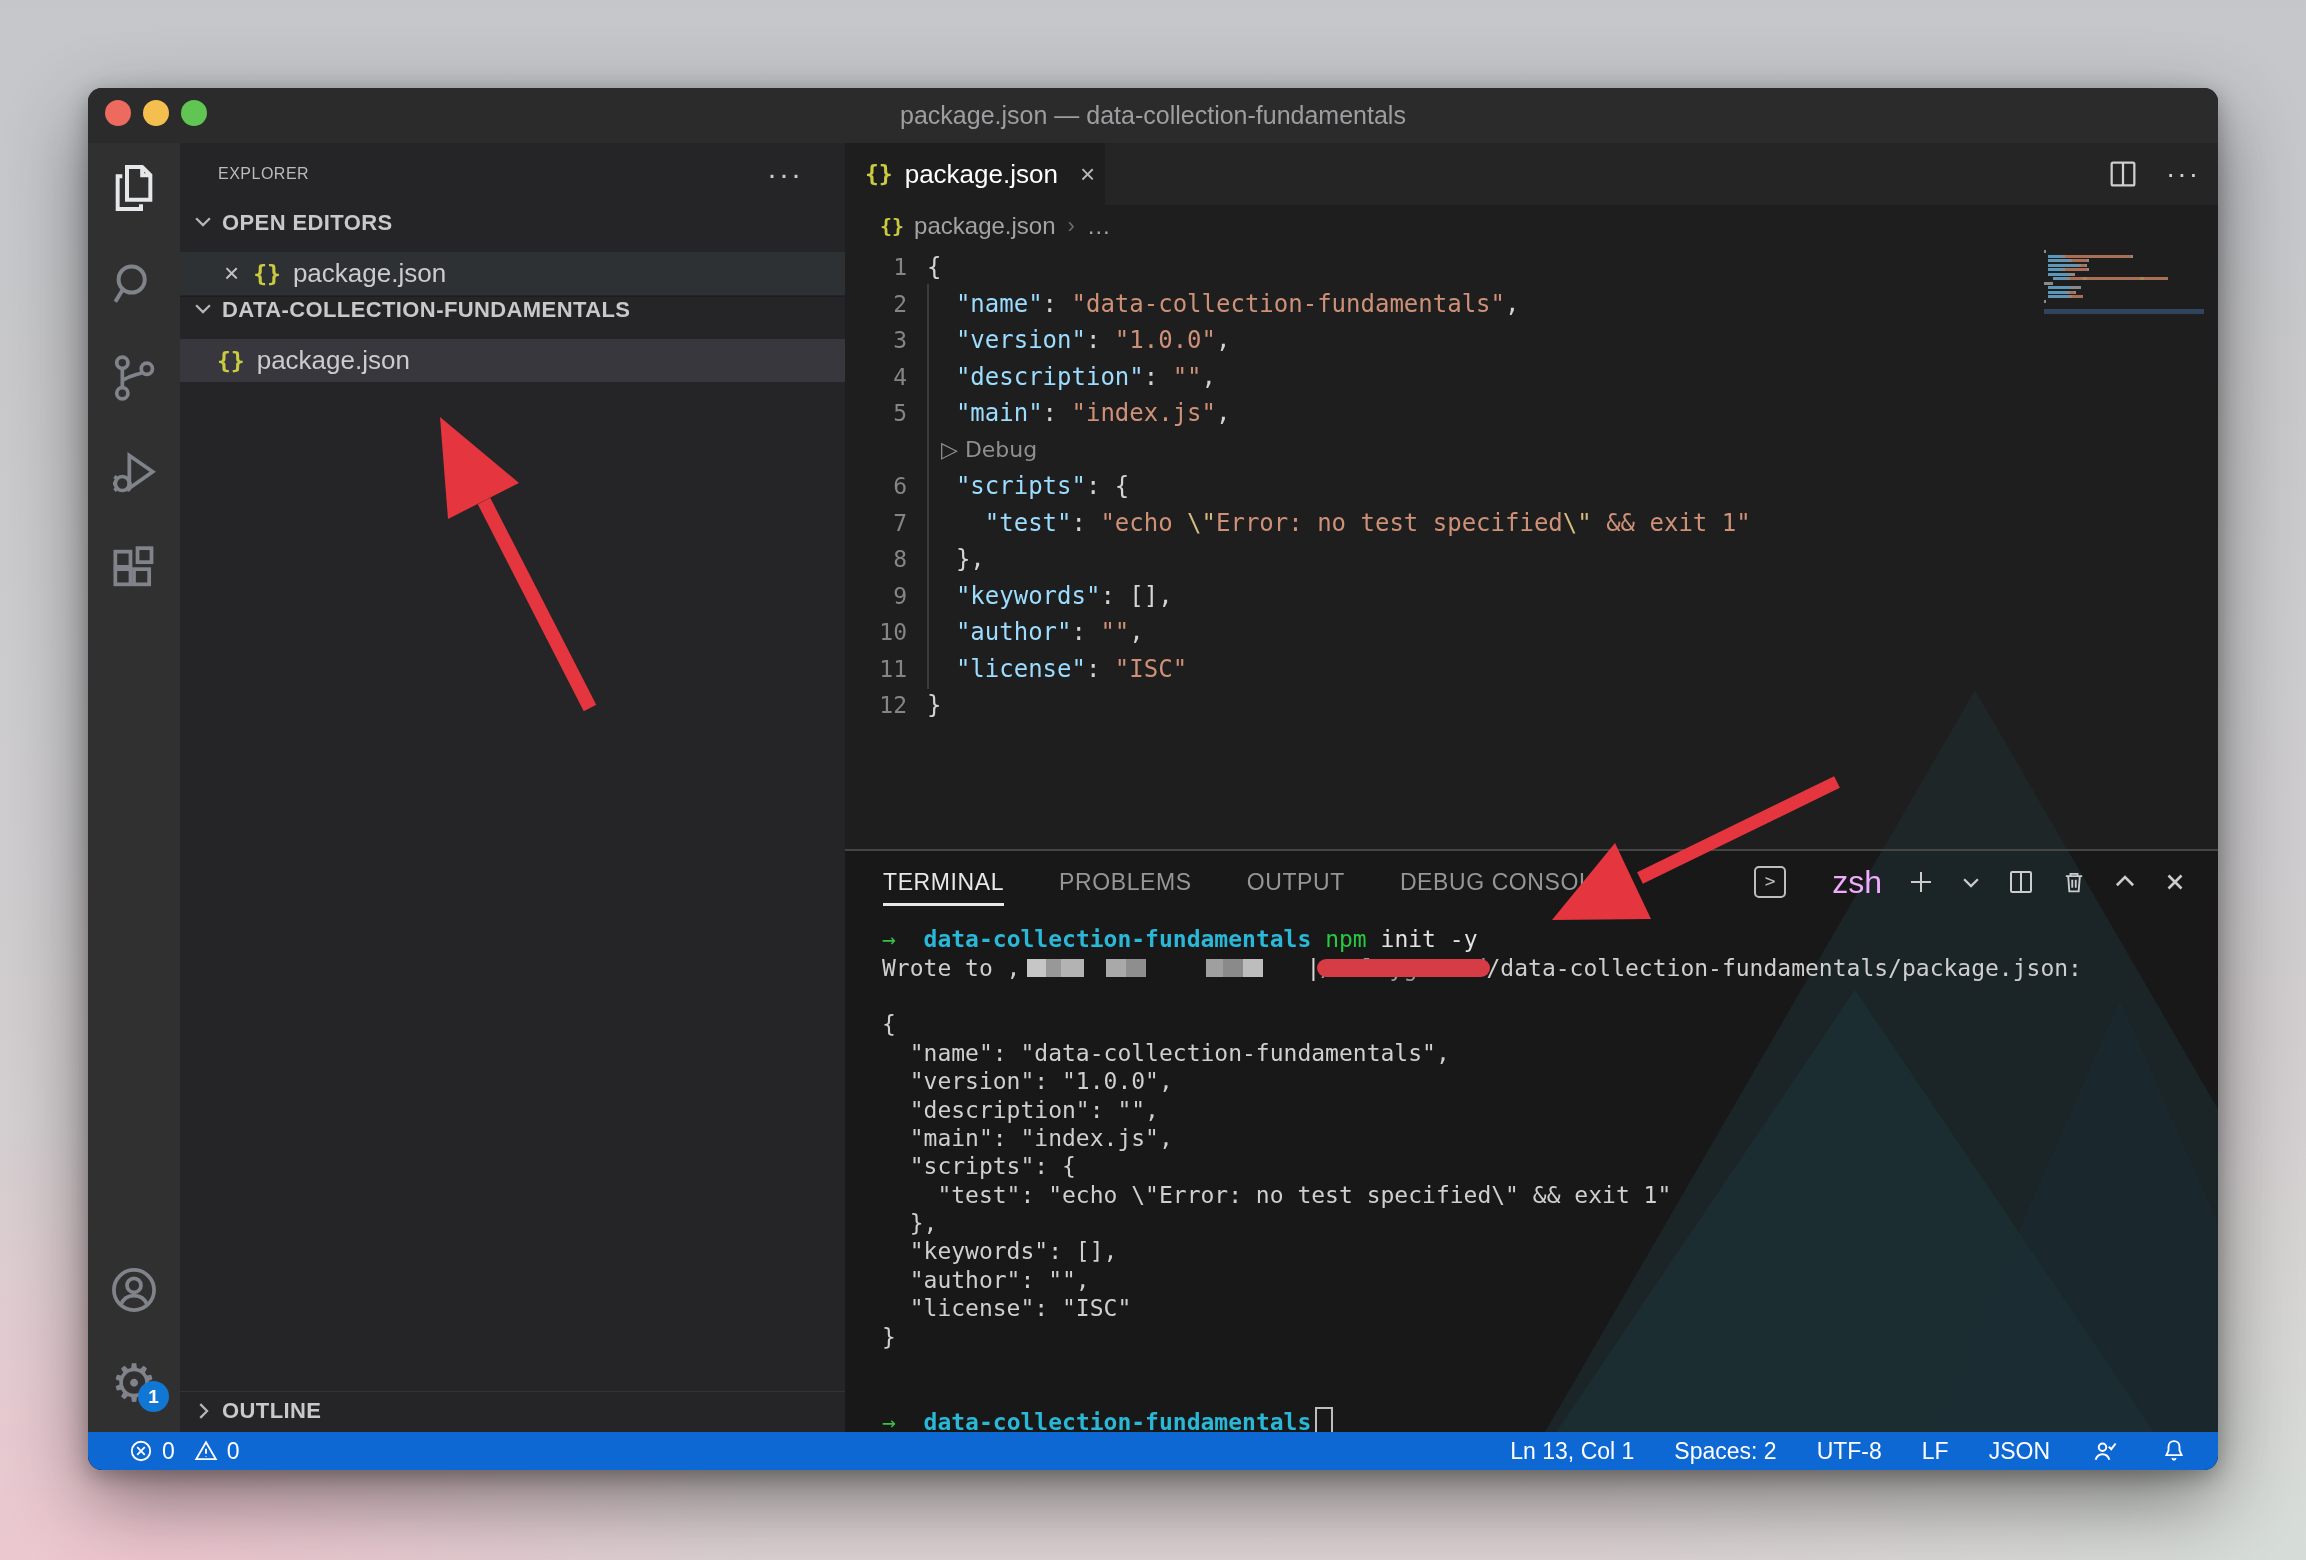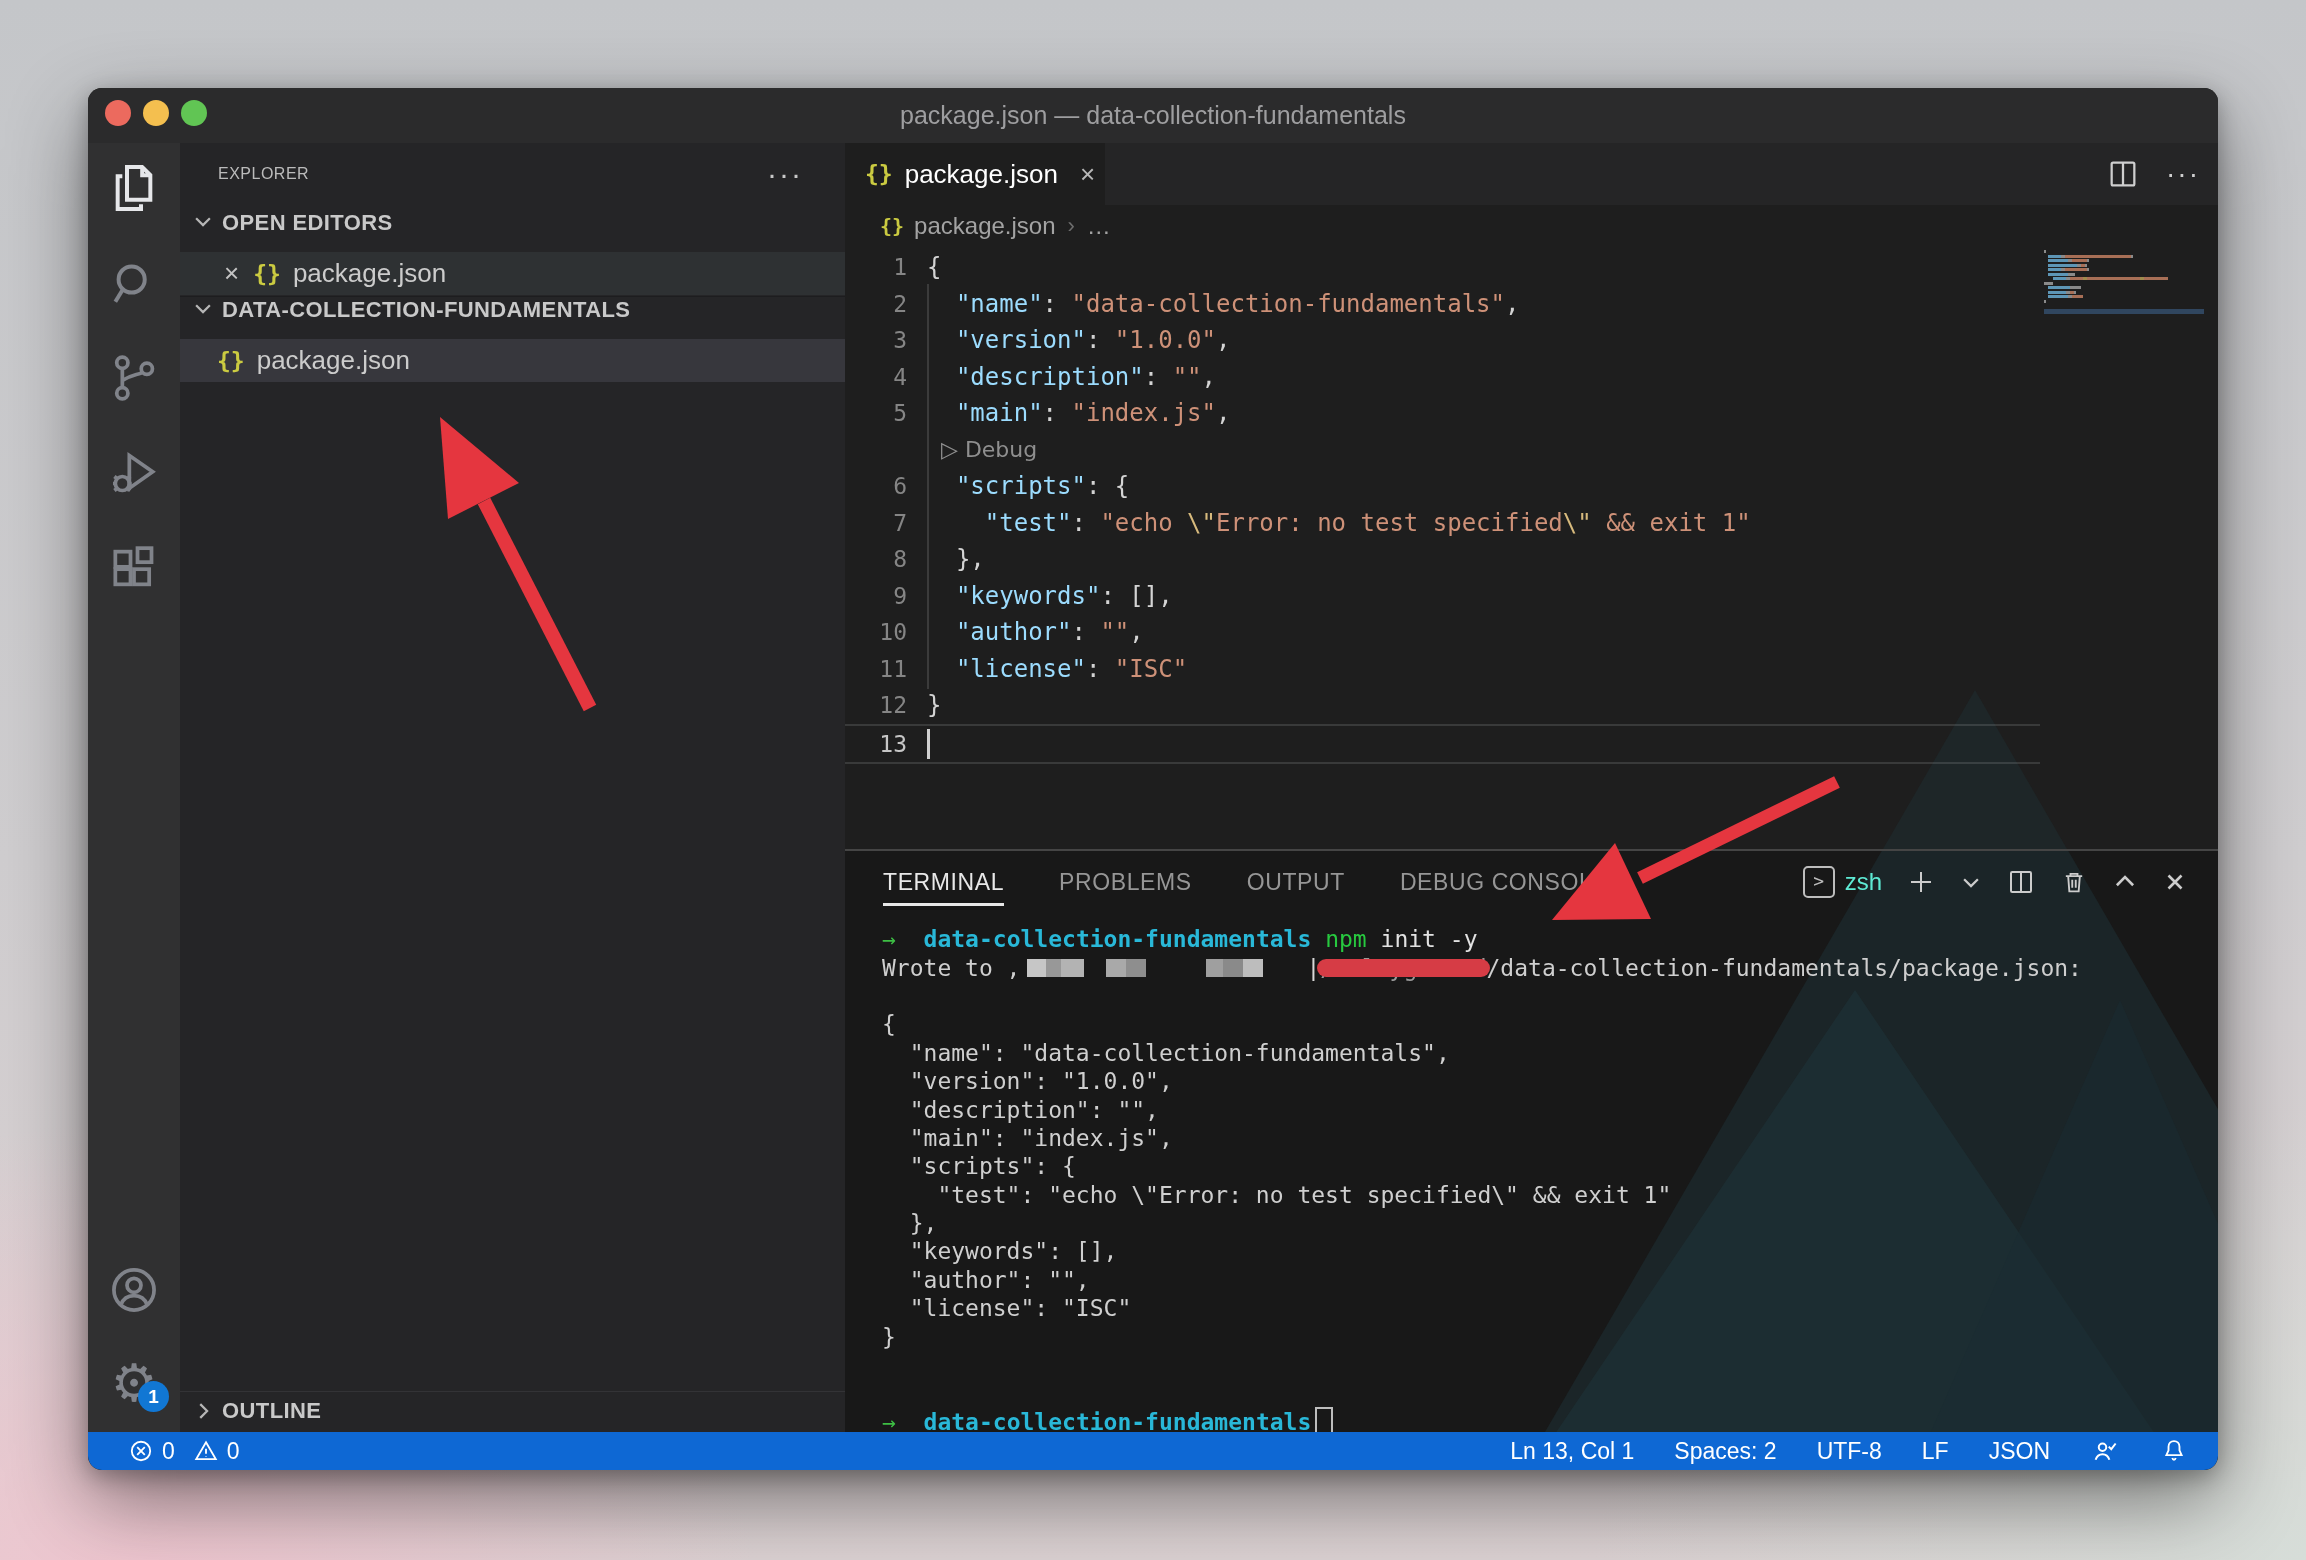--- a/index.html
+++ b/index.html
@@ -82,21 +82,21 @@
   .panel{position:absolute;left:0;top:706px;right:0;bottom:0;background:#181818;border-top:2px solid #454545;box-sizing:border-box;padding-left:12px;}
   .ptabs{position:absolute;left:0;top:0;right:0;height:62px;display:flex;align-items:stretch;padding-left:38px;gap:55px;}
   .ptab{display:flex;align-items:center;font-size:23px;letter-spacing:.6px;color:#969696;position:relative;}
   .ptab.active{color:#e8e8e8;}
   .ptab.active::after{content:"";position:absolute;left:0;right:0;bottom:7px;height:3px;background:#e7e7e7;}
   .pcontrols{position:absolute;right:30px;top:0;height:62px;display:flex;align-items:center;gap:24px;color:#cccccc;}
   .pcontrols svg{display:block}
   .shellbox{display:flex;align-items:center;gap:10px;}
   .shellbox .box{width:28px;height:28px;border:2px solid #bdbdbd;border-radius:5px;color:#bdbdbd;
     font-family:"DejaVu Sans Mono",monospace;font-size:18px;line-height:26px;text-align:center;}
-  .shellname{font-size:24px;color:#5eead4;}
+  .shellname{font-size:32px;color:#f0abfc;margin-left:36px;}
   .termlines{position:absolute;left:37px;top:74px;right:10px;font-family:"DejaVu Sans Mono",monospace;
     font-size:23px;color:#cfcfcf;}
   .trow{height:28.4px;display:flex;align-items:center;white-space:pre;}
   .t-arrow{color:#3dbf44}.t-dir{color:#29b8d8;font-weight:bold}.t-npm{color:#27c93f}.t-fg{color:#e2e2e2}
   .t-out{color:#cfcfcf}
   .blk{display:inline-block;height:18px;vertical-align:middle;}
   .b1{width:57px;margin-left:7px;background:linear-gradient(90deg,#c6c6c6 0 34%,#989898 34% 60%,#b3b3b3 60%);}
   .b2{width:40px;margin-left:22px;background:linear-gradient(90deg,#a9a9a9 0 50%,#8e8e8e 50%);}
   .b3{width:57px;margin-left:60px;background:linear-gradient(90deg,#9f9f9f 0 30%,#8a8a8a 30% 65%,#bdbdbd 65%);}
   .barsep{margin-left:43px;color:#d8d8d8;}
@@ -293,24 +293,20 @@
               <span class="ln">10</span>
               <span class="ct"><span class="iguide"></span><span class="tk-p">  </span><span class="tk-k">"author"</span><span class="tk-p">: </span><span class="tk-s">""</span><span class="tk-p">,</span></span>
             </div>
             <div class="cl">
               <span class="ln">11</span>
               <span class="ct"><span class="iguide"></span><span class="tk-p">  </span><span class="tk-k">"license"</span><span class="tk-p">: </span><span class="tk-s">"ISC"</span></span>
             </div>
             <div class="cl">
               <span class="ln">12</span>
               <span class="ct"><span class="tk-p">}</span></span>
-            </div>
-            <div class="cl cur">
-              <span class="ln">13</span>
-              <span class="ct"><span class="cursorbar"></span></span>
             </div>
           </div>
         <div class="minimap" id="minimap">
             <div class="mmrow"><span class="mm-p" style="width:2px"></span></div>
             <div class="mmrow"><span class="mm-sp" style="width:4px"></span><span class="mm-k" style="width:13px"></span><span class="mm-p" style="width:4px"></span><span class="mm-s" style="width:66px"></span><span class="mm-p" style="width:2px"></span></div>
             <div class="mmrow"><span class="mm-sp" style="width:4px"></span><span class="mm-k" style="width:20px"></span><span class="mm-p" style="width:4px"></span><span class="mm-s" style="width:15px"></span><span class="mm-p" style="width:2px"></span></div>
             <div class="mmrow"><span class="mm-sp" style="width:4px"></span><span class="mm-k" style="width:29px"></span><span class="mm-p" style="width:4px"></span><span class="mm-s" style="width:4px"></span><span class="mm-p" style="width:2px"></span></div>
             <div class="mmrow"><span class="mm-sp" style="width:4px"></span><span class="mm-k" style="width:13px"></span><span class="mm-p" style="width:4px"></span><span class="mm-s" style="width:22px"></span><span class="mm-p" style="width:2px"></span></div>
             <div class="mmrow"><span class="mm-sp" style="width:4px"></span><span class="mm-k" style="width:20px"></span><span class="mm-p" style="width:7px"></span></div>
             <div class="mmrow"><span class="mm-sp" style="width:9px"></span><span class="mm-k" style="width:13px"></span><span class="mm-p" style="width:4px"></span><span class="mm-s" style="width:13px"></span><span class="mm-e" style="width:4px"></span><span class="mm-s" style="width:53px"></span><span class="mm-e" style="width:4px"></span><span class="mm-s" style="width:24px"></span></div>

